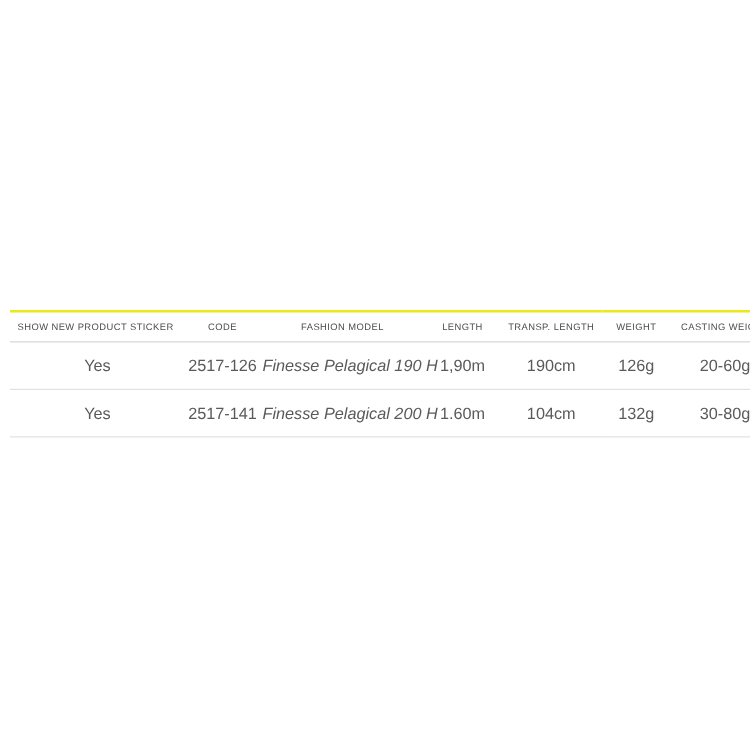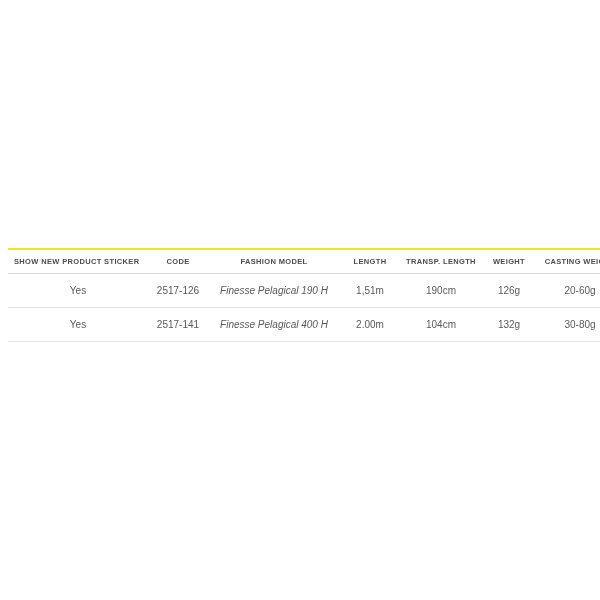--- a/index.html
+++ b/index.html
@@ -26,36 +26,36 @@
     top: 248px;
     width: 584px;
   }
   table.spec-table {
     width: 100%;
     border-collapse: collapse;
     table-layout: fixed;
   }
   table.spec-table thead th {
     font-size: 7.5px;
-    font-weight: bold;
+    font-weight: normal;
     letter-spacing: 0.35px;
     color: #4d4d4d;
     text-transform: uppercase;
     padding: 7px 2px 7px 2px;
     text-align: center;
     white-space: nowrap;
     border-top: 2px solid #e9e91c;
     border-bottom: 1px solid #d8d8d8;
   }
   table.spec-table thead th.col-sticker {
     text-align: left;
     padding-left: 6px;
   }
   table.spec-table tbody td {
-    font-size: 10px;
+    font-size: 13px;
     color: #5a5a5a;
     padding: 11px 2px 11px 2px;
     text-align: center;
     white-space: nowrap;
     border-bottom: 1px solid #e2e2e2;
   }
   table.spec-table tbody tr:last-child td {
     border-bottom: 1px solid #e2e2e2;
   }
   .col-sticker { width: 132px; }
@@ -95,31 +95,31 @@
           <th class="col-weight">WEIGHT</th>
           <th class="col-casting">CASTING WEIGHT</th>
 
         </tr>
       </thead>
       <tbody>
         <tr>
           <td class="cell-sticker">Yes</td>
           <td>2517-126</td>
           <td class="cell-model">Finesse Pelagical 190 H</td>
-          <td>1,51m</td>
+          <td>1,90m</td>
           <td>190cm</td>
           <td>126g</td>
           <td>20-60g</td>
 
         </tr>
         <tr>
           <td class="cell-sticker">Yes</td>
           <td>2517-141</td>
-          <td class="cell-model">Finesse Pelagical 400 H</td>
-          <td>2.00m</td>
+          <td class="cell-model">Finesse Pelagical 200 H</td>
+          <td>1.60m</td>
           <td>104cm</td>
           <td>132g</td>
           <td>30-80g</td>
 
         </tr>
       </tbody>
     </table>
   </div>
 </div>
 

